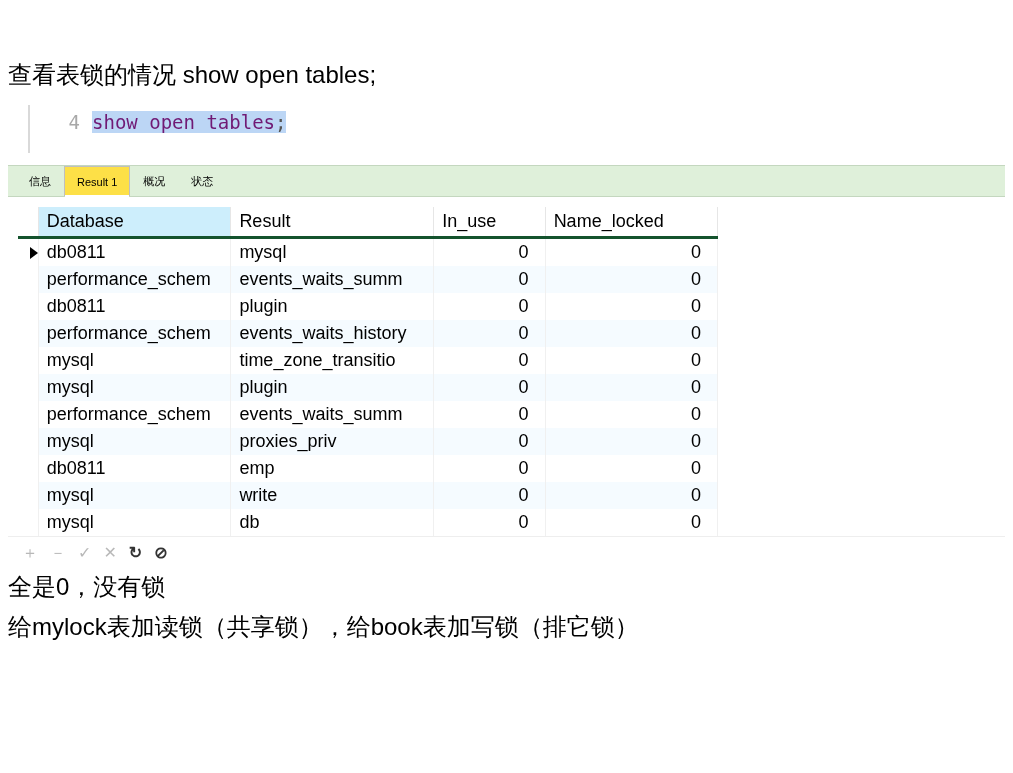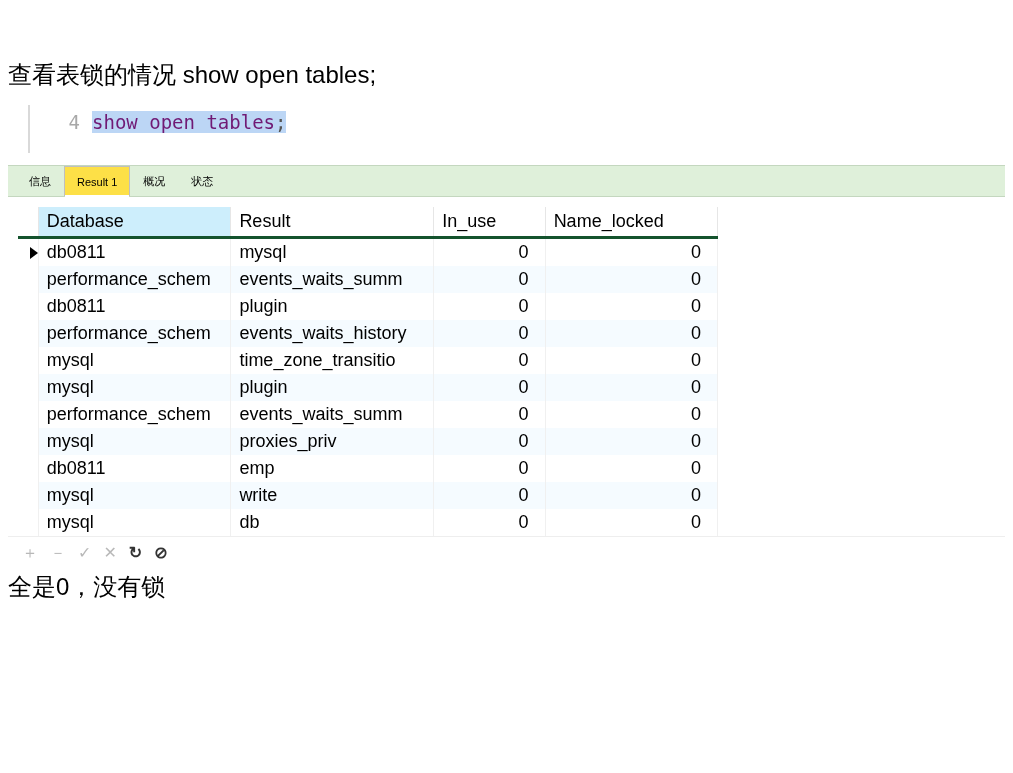--- a/index.html
+++ b/index.html
@@ -276,14 +276,15 @@
   <div class="grid-toolbar" id="toolbar">
       <span class="ico">＋</span>
       <span class="ico">－</span>
       <span class="ico">✓</span>
       <span class="ico">✕</span>
       <span class="ico dark">↻</span>
       <span class="ico dark">⊘</span>
     </div>
 
   <div class="note">全是0，没有锁</div>
+  <div class="note">给mylock表加读锁（共享锁），给book表加写锁（排它锁）</div>
 
 </div>
 
 </body></html>

